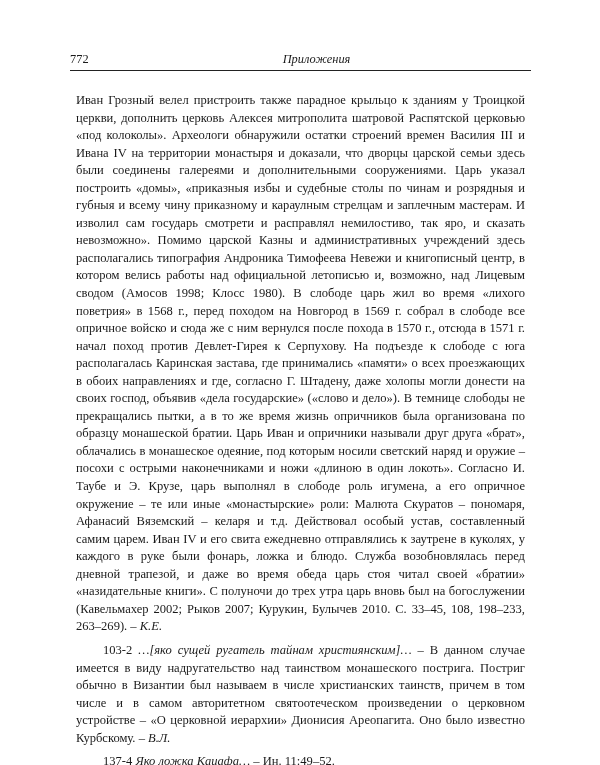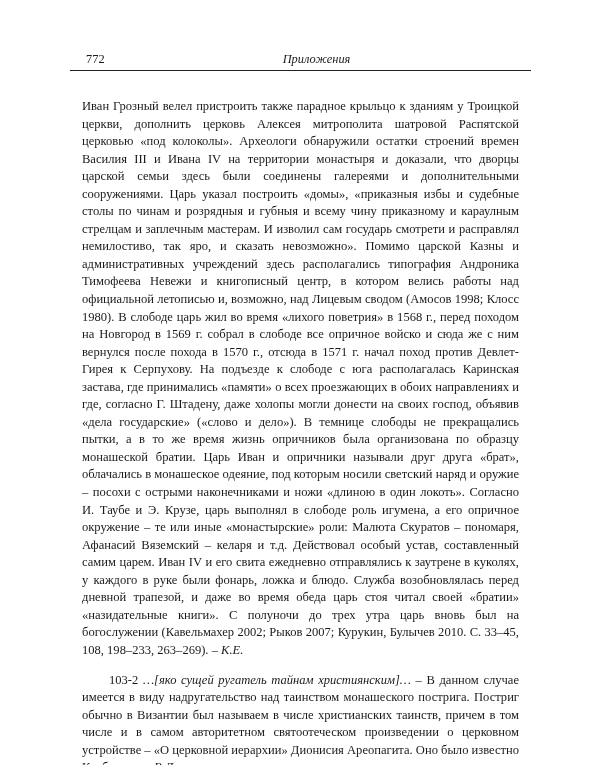--- a/index.html
+++ b/index.html
@@ -1,28 +1,28 @@
 <!DOCTYPE html>
 <html><head>
   <meta charset="utf-8">
   <style>
     html, body { margin: 0; padding: 0; background: #ffffff; }
     body { width: 600px; height: 765px; position: relative; overflow: hidden;
            font-family: "Liberation Serif", "DejaVu Serif", serif; color: #1a1a1a; }
     .page { position: absolute; left: 70px; top: 0; width: 461px; }
     .running-head { position: absolute; top: 52px; left: 0; width: 461px; height: 16px;
                     font-size: 12.4px; }
-    .page-number { position: absolute; left: 16px; top: 0; }
+    .page-number { position: absolute; left: 0; top: 0; }
     .section-title { position: absolute; left: 16px; width: 461px; text-align: center; font-style: italic; top: 0; }
     .head-rule { position: absolute; top: 70px; left: 0; width: 461px; height: 0;
                  border-top: 1.2px solid #222; }
     .body-text { position: absolute; top: 86px; left: 0; width: 461px;
                  font-size: 12.55px; line-height: 17.55px; text-align: justify;
                  hyphens: manual; }
-    .body-text p { margin: 12px; }
+    .body-text p { margin: 6px; }
     .note { text-indent: 27px; }
     .note .lemma, .sig { font-style: italic; }
   </style>
 </head>
 <body>
 
 <div class="page">
   <div class="running-head">
     <span class="page-number">772</span>
     <span class="section-title">Приложения</span>

